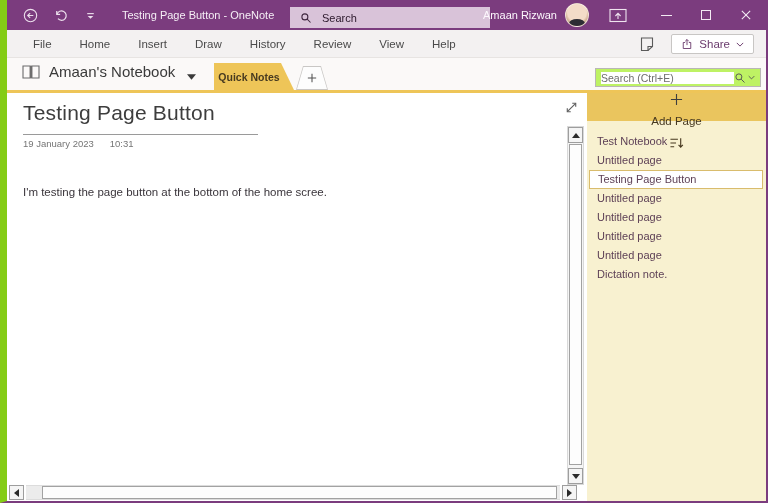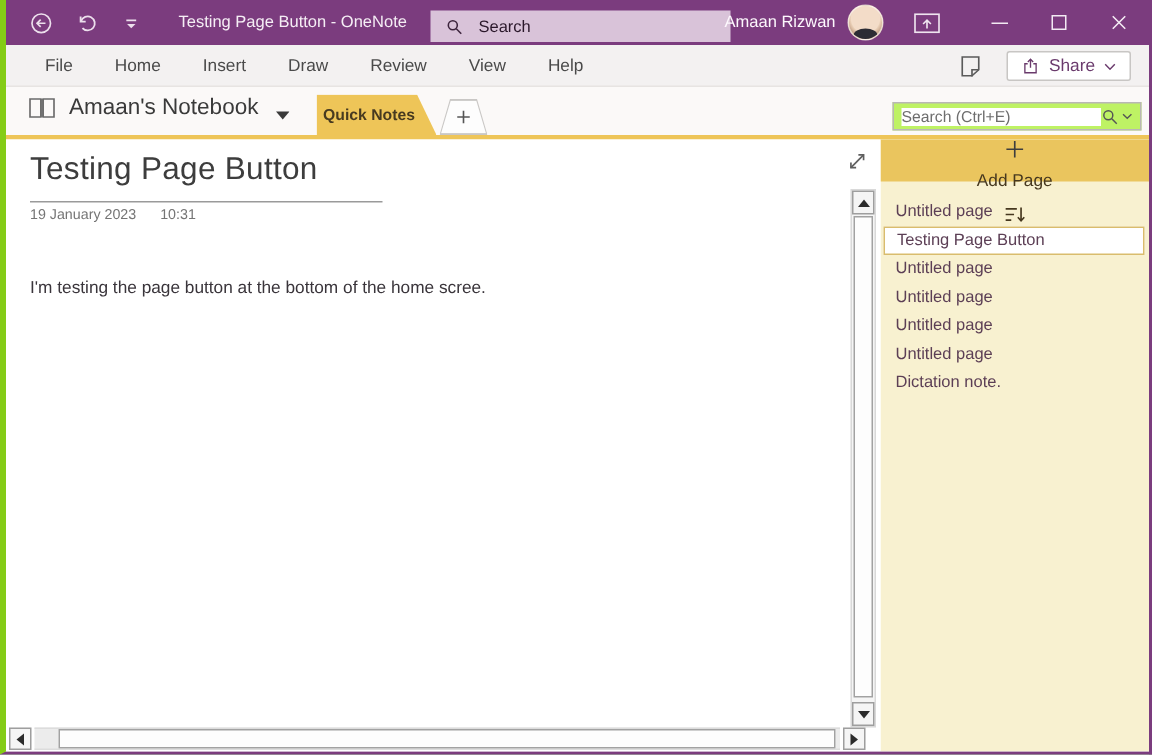--- a/index.html
+++ b/index.html
@@ -1,20 +1,20 @@
 <!DOCTYPE html>
 <html><head>
 <meta charset="utf-8">
 <style>
   * { margin:0; padding:0; box-sizing:border-box; }
   html,body { background:#555; }
   body { font-family:"Liberation Sans", sans-serif; }
   .window{
     position:relative; width:768px; height:503px; background:#fff;
-    border-left:4px solid #84cc16; border-right:2px solid #7b3c7e; border-bottom:2px solid #7b3c7e;
+    border-left:7px solid #84cc16; border-right:2px solid #7b3c7e; border-bottom:2px solid #7b3c7e;
     overflow:hidden;
   }
   
   .titlebar{
     position:absolute; left:0; top:0; right:0; height:30px; background:#7b3c7e;
     display:flex; align-items:center; color:#f2e8f2;
   }
   .tb-left{ display:flex; align-items:center; gap:15px; margin-left:16px; }
   .tb-icon{ width:15px; height:15px; display:inline-flex; align-items:center; justify-content:center; color:#ecdfec; }
   .tb-icon svg{ width:100%; height:100%; }
@@ -188,20 +188,21 @@
       </span>
     </div>
   </div>
 
   <div class="menubar">
     <div class="menu-items">
       <span class="menu-item">File</span>
       <span class="menu-item">Home</span>
       <span class="menu-item">Insert</span>
       <span class="menu-item">Draw</span>
+      <span class="menu-item">History</span>
       <span class="menu-item">Review</span>
       <span class="menu-item">View</span>
       <span class="menu-item">Help</span>
     </div>
     <div class="menu-right">
       <span class="note-icon">
         <svg viewBox="0 0 16 16" fill="none" stroke="currentColor" stroke-width="1.1">
           <path d="M2.5 2h11v8.5L9 14.5H2.5z"></path>
             <path d="M13.5 10.5H9V15"></path>
         </svg>
@@ -309,20 +310,21 @@
         </span>
         <span class="sb-add-label">Add Page</span>
         <span class="sb-sort">
           <svg viewBox="0 0 16 15" fill="none" stroke="currentColor" stroke-width="1.2">
             <path d="M1.5 3.5h8M1.5 7.5h6M1.5 11.5h4"></path>
               <path d="M12.5 2.5v9M10.2 9.5l2.3 2.5 2.3-2.5"></path>
           </svg>
         </span>
       </div>
       <div class="sb-list">
+        <div class="sb-item">Test Notebook</div>
         <div class="sb-item">Untitled page</div>
         <div class="sb-item selected">Testing Page Button</div>
         <div class="sb-item">Untitled page</div>
         <div class="sb-item">Untitled page</div>
         <div class="sb-item">Untitled page</div>
         <div class="sb-item">Untitled page</div>
         <div class="sb-item">Dictation note.</div>
       </div>
     </div>
 

